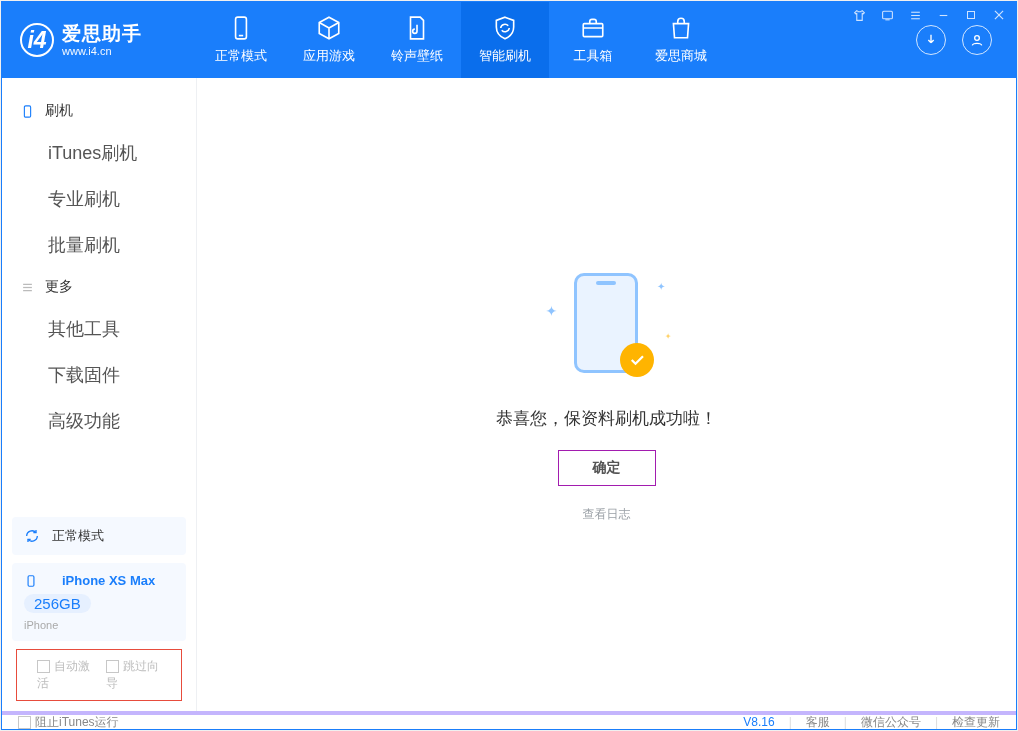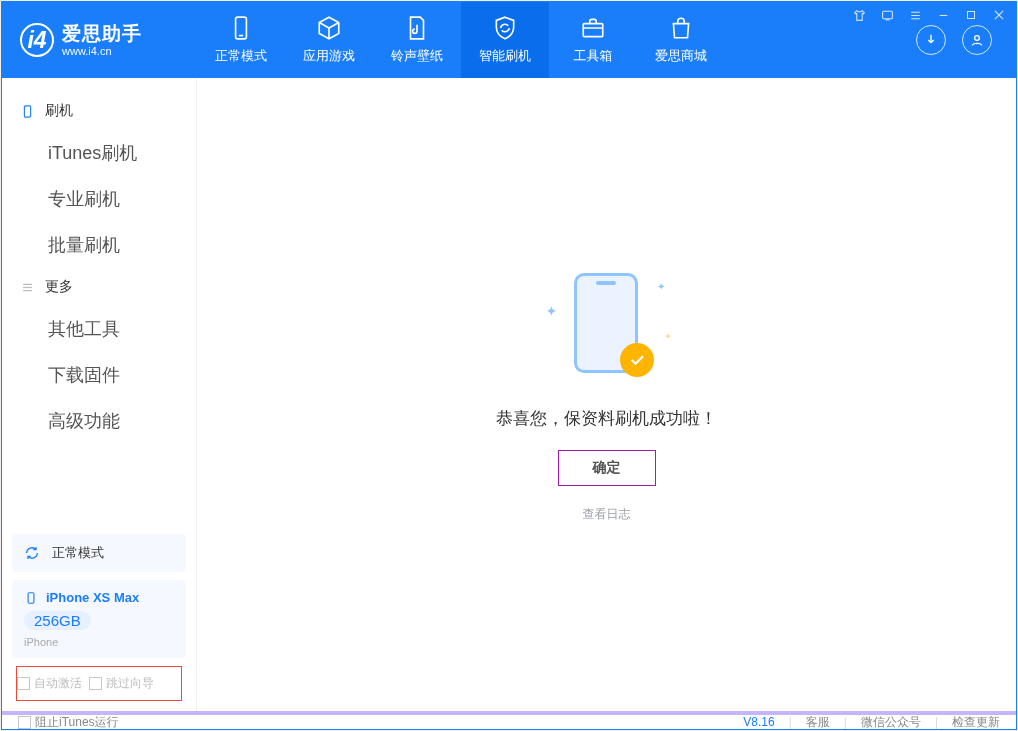--- a/index.html
+++ b/index.html
@@ -31,25 +31,25 @@
 .sidebar { width: 195px; border-right: 1px solid #eef0f3; display: flex; flex-direction: column; }
 .side-scroll { flex: 1; overflow: auto; padding-top: 14px; }
 .section-head { display: flex; align-items: center; gap: 10px; padding: 10px 18px; font-size: 14px; color: #333; font-weight: 500; }
 .section-head svg { width: 15px; height: 15px; }
 .side-item { padding: 11px 18px 11px 46px; font-size: 18px; color: #555; cursor: pointer; }
 .side-item.active { color: #1a7efb; }
 
 .device-panel { padding: 10px; }
 .mode-box, .device-box { background: #f5f9ff; border-radius: 4px; padding: 10px 12px; margin-bottom: 8px; display: flex; align-items: center; gap: 12px; font-size: 13px; color: #333; }
 .device-box { flex-direction: column; align-items: flex-start; gap: 4px; }
-.device-box .name { color: #1a7efb; font-weight: 600; font-size: 13px; display:flex; align-items:center; gap:8px;}
+.device-box .name { color: #1a7efb; font-weight: 600; font-size: 13px; display:flex; align-items:center; gap:24px;}
 .cap-pill { display: inline-block; background: #e6f0ff; color: #1a7efb; border-radius: 10px; padding: 1px 10px; font-size: 15px; margin-top: 2px; }
 .device-box .type { color: #aaa; font-size: 11px; margin-top: 2px; }
 
-.opts-row { border: 1.5px solid #e74c3c; margin: 6px 4px 0; padding: 8px 0; display: flex; align-items: center; gap: 7px; font-size: 12px; color: #bdbdbd; }
+.opts-row { border: 1.5px solid #e74c3c; margin: 6px 4px 0; padding: 8px 20px; display: flex; align-items: center; gap: 14px; font-size: 12px; color: #bdbdbd; }
 .chk { width: 13px; height: 13px; border: 1px solid #c7c7c7; display: inline-block; vertical-align: middle; margin-right: 4px; }
 
 .main { flex: 1; display: flex; flex-direction: column; align-items: center; justify-content: center; gap: 20px; color: #333; position: relative; }
 .phone-illus { position: relative; width: 130px; height: 120px; }
 .phone-rect { position: absolute; left: 32px; top: 6px; width: 64px; height: 100px; border: 3px solid #8fc4ff; border-radius: 10px; background: #eaf3ff; }
 .phone-rect::before { content:""; position:absolute; top:5px; left:50%; transform:translateX(-50%); width:20px; height:4px; background:#8fc4ff; border-radius:2px; }
 .check-badge { position: absolute; right: 18px; bottom: 10px; width: 34px; height: 34px; background: #ffb400; border-radius: 50%; display: flex; align-items: center; justify-content: center; }
 .sparkle { position: absolute; color: #8fc4ff; font-size: 14px; }
 .success-msg { font-size: 17px; color: #333; }
 .ok-btn { border: 1px solid #a21caf; background: #fff; padding: 8px 34px; font-size: 14px; color: #555; cursor: pointer; font-weight: bold; }

